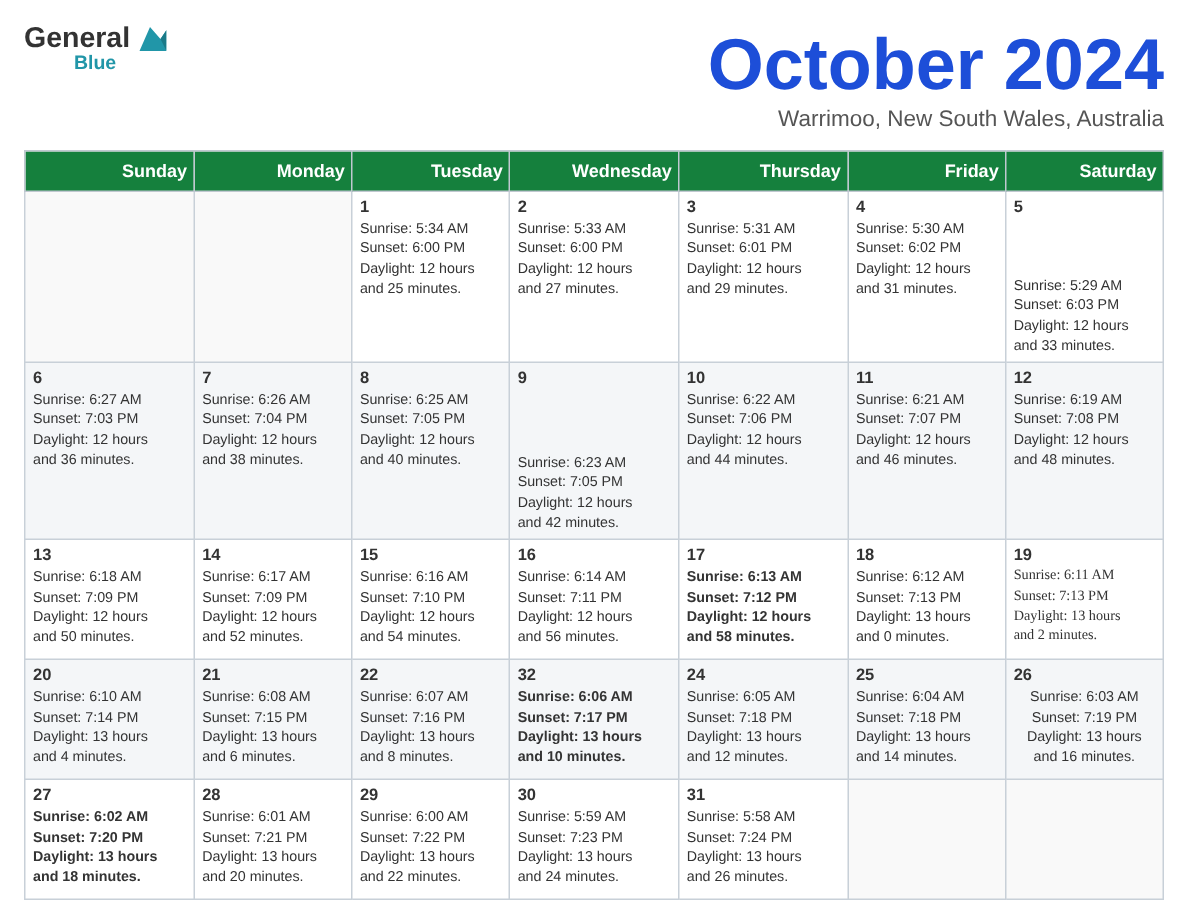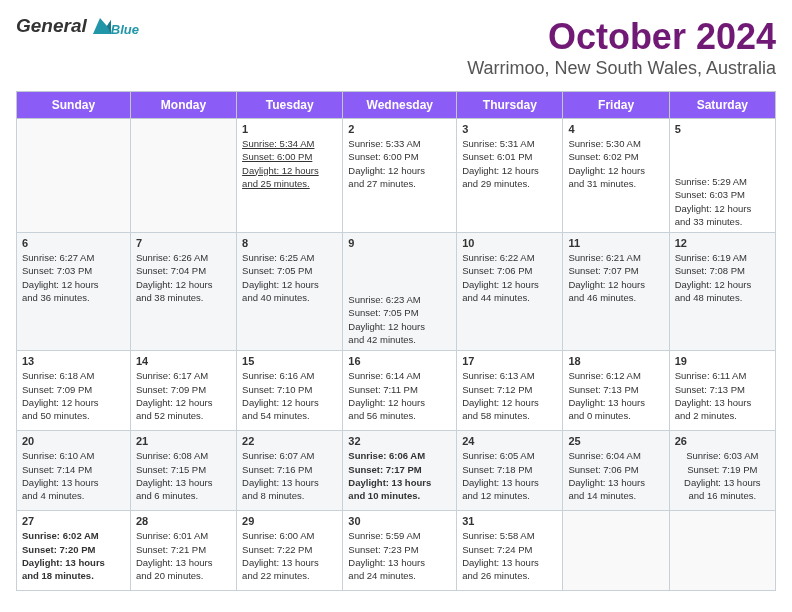--- a/index.html
+++ b/index.html
@@ -11,46 +11,45 @@
       padding: 16px;
     }
     .header {
       display: flex;
       justify-content: space-between;
       align-items: flex-start;
       margin-bottom: 12px;
     }
     .logo {
       display: flex;
-      flex-direction: row;
-      align-items: flex-end;
-      font-style: italic;
+      flex-direction: column;
+      align-items: center;
     }
     .title-block {
       text-align: right;
     }
     .month-title {
-      font-size: 36px;
+      font-size: 48px;
       font-weight: bold;
-      color: #701a75;
+      color: #1d4ed8;
     }
     .location {
-      font-size: 18px;
+      font-size: 15px;
       color: #555;
     }
     table {
       width: 100%;
       border-collapse: collapse;
       font-size: 10px;
     }
     thead tr th {
-      background-color: #8b5cf6;
+      background-color: #15803d;
       color: #fff;
       padding: 6px 4px;
-      text-align: center;
+      text-align: right;
       font-size: 12px;
       font-weight: bold;
       border: 1px solid #c0c8d0;
     }
     tbody tr td {
       border: 1px solid #c8d0d8;
       padding: 4px 5px;
       vertical-align: top;
       height: 80px;
       background: #fff;
@@ -104,21 +103,21 @@
         <th>Friday</th>
         <th>Saturday</th>
       </tr>
   </thead>
   <tbody id="calendar-body">
   <tr>
         <td class="empty"></td>
         <td class="empty"></td>
         <td>
           <div class="day-num">1</div>
-          <div class="day-detail" style="white-space: pre-line; text-decoration: underline;">Sunrise: 5:34 AM
+          <div class="day-detail" style="white-space: pre-line;">Sunrise: 5:34 AM
 Sunset: 6:00 PM
 Daylight: 12 hours
 and 25 minutes.</div>
         </td>
         <td>
           <div class="day-num">2</div>
           <div class="day-detail" style="white-space: pre-line;">Sunrise: 5:33 AM
 Sunset: 6:00 PM
 Daylight: 12 hours
 and 27 minutes.</div>
@@ -220,35 +219,35 @@
         </td>
         <td>
           <div class="day-num">16</div>
           <div class="day-detail" style="white-space: pre-line;">Sunrise: 6:14 AM
 Sunset: 7:11 PM
 Daylight: 12 hours
 and 56 minutes.</div>
         </td>
         <td>
           <div class="day-num">17</div>
-          <div class="day-detail" style="white-space: pre-line;">Sunrise: 6:13 AM
+          <div class="day-detail" style="white-space: pre-line; font-weight: bold;">Sunrise: 6:13 AM
 Sunset: 7:12 PM
 Daylight: 12 hours
 and 58 minutes.</div>
         </td>
         <td>
           <div class="day-num">18</div>
           <div class="day-detail" style="white-space: pre-line;">Sunrise: 6:12 AM
 Sunset: 7:13 PM
 Daylight: 13 hours
 and 0 minutes.</div>
         </td>
         <td>
           <div class="day-num">19</div>
-          <div class="day-detail" style="white-space: pre-line;">Sunrise: 6:11 AM
+          <div class="day-detail" style="white-space: pre-line; font-family: Liberation Serif, serif;">Sunrise: 6:11 AM
 Sunset: 7:13 PM
 Daylight: 13 hours
 and 2 minutes.</div>
         </td>
       </tr>
       <tr>
         <td>
           <div class="day-num">20</div>
           <div class="day-detail" style="white-space: pre-line;">Sunrise: 6:10 AM
 Sunset: 7:14 PM
@@ -279,21 +278,21 @@
         <td>
           <div class="day-num">24</div>
           <div class="day-detail" style="white-space: pre-line;">Sunrise: 6:05 AM
 Sunset: 7:18 PM
 Daylight: 13 hours
 and 12 minutes.</div>
         </td>
         <td>
           <div class="day-num">25</div>
           <div class="day-detail" style="white-space: pre-line;">Sunrise: 6:04 AM
-Sunset: 7:06 PM
+Sunset: 7:18 PM
 Daylight: 13 hours
 and 14 minutes.</div>
         </td>
         <td>
           <div class="day-num">26</div>
           <div class="day-detail" style="white-space: pre-line; text-align: center;">Sunrise: 6:03 AM
 Sunset: 7:19 PM
 Daylight: 13 hours
 and 16 minutes.</div>
         </td>

